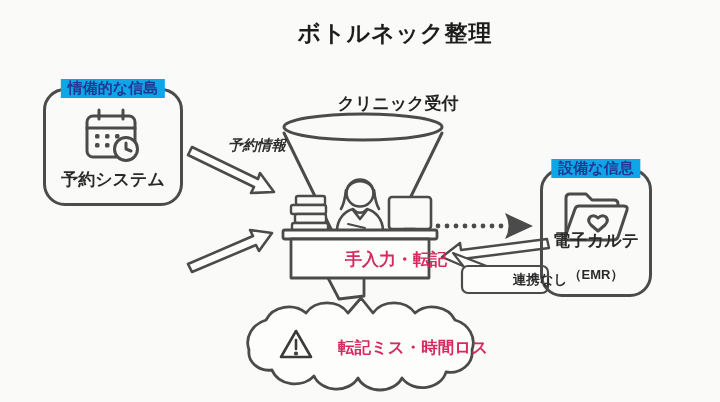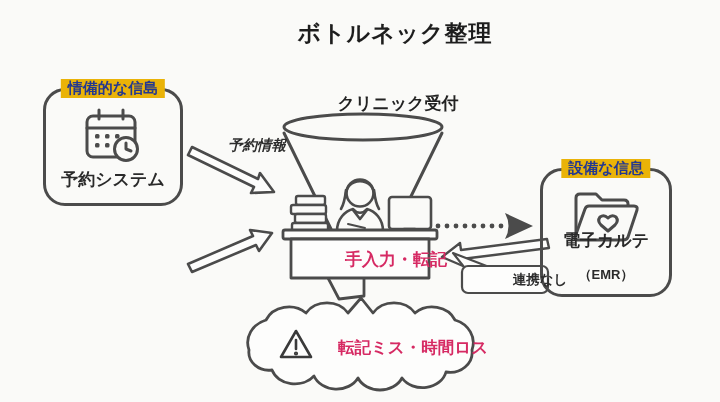--- a/index.html
+++ b/index.html
@@ -17,21 +17,21 @@
   .title{
     left:0;top:18px;width:720px;text-align:center;
     font-size:23px;font-weight:bold;color:#1d1d1d;letter-spacing:1px;
   }
   .box{
     position:absolute;border:3px solid #4b4b4b;border-radius:22px;
     background:transparent;box-sizing:border-box;
   }
   .tag{
     position:absolute;top:-12px;left:50%;transform:translateX(-50%);
-    background:#eab308;padding:0 7px;
+    background:#0ea5e9;padding:0 7px;
     font-size:15px;font-weight:bold;color:#24388f;white-space:nowrap;
   }
   .box-label{
     position:absolute;left:0;bottom:12px;width:100%;text-align:center;
     font-size:17px;font-weight:bold;color:#2a2a2a;
   }
   .box-sublabel{
     position:absolute;left:0;bottom:-8px;width:100%;text-align:center;
     font-size:13px;font-weight:bold;color:#2a2a2a;
   }
@@ -152,21 +152,21 @@
           <rect x="23" y="36" width="4.5" height="4.5" rx="1.5"></rect>
         </g>
         <circle cx="44" cy="42" r="11.5" fill="#fafaf8"></circle>
         <path d="M44,36 L44,42 L49,44"></path>
       </svg>
     </div>
     <div class="box-label">予約システム</div>
   </div>
 
 
-  <div class="box" style="left:540px;top:168px;width:132px;height:129px;">
+  <div class="box" style="left:540px;top:168px;width:112px;height:129px;">
     <div class="tag">設備な信息</div>
     <div class="icon-wrap" style="top:16px;">
       <svg width="72" height="58" viewBox="0 0 72 58" fill="none" stroke="#4b4b4b" stroke-width="3" stroke-linecap="round" stroke-linejoin="round">
         <path d="M6,50 L6,11 Q6,7 10,7 L26,7 L32,13 L54,13 Q58,13 58,17 L58,21" fill="#fafaf8"></path>
         <path d="M7,53 Q4,53 5,50 L15,22 Q16,19 19,19 L64,19 Q68,19 67,23 L58,50 Q57,53 53,53 Z" fill="#fafaf8"></path>
         <path d="M38,44 L31,38 Q27,34 30,30 Q34,27 38,31 Q42,27 46,30 Q49,34 45,38 Z"></path>
       </svg>
     </div>
     <div class="box-label" style="bottom:42px;">電子カルテ</div>
     <div class="box-sublabel" style="bottom:10px;">（EMR）</div>

